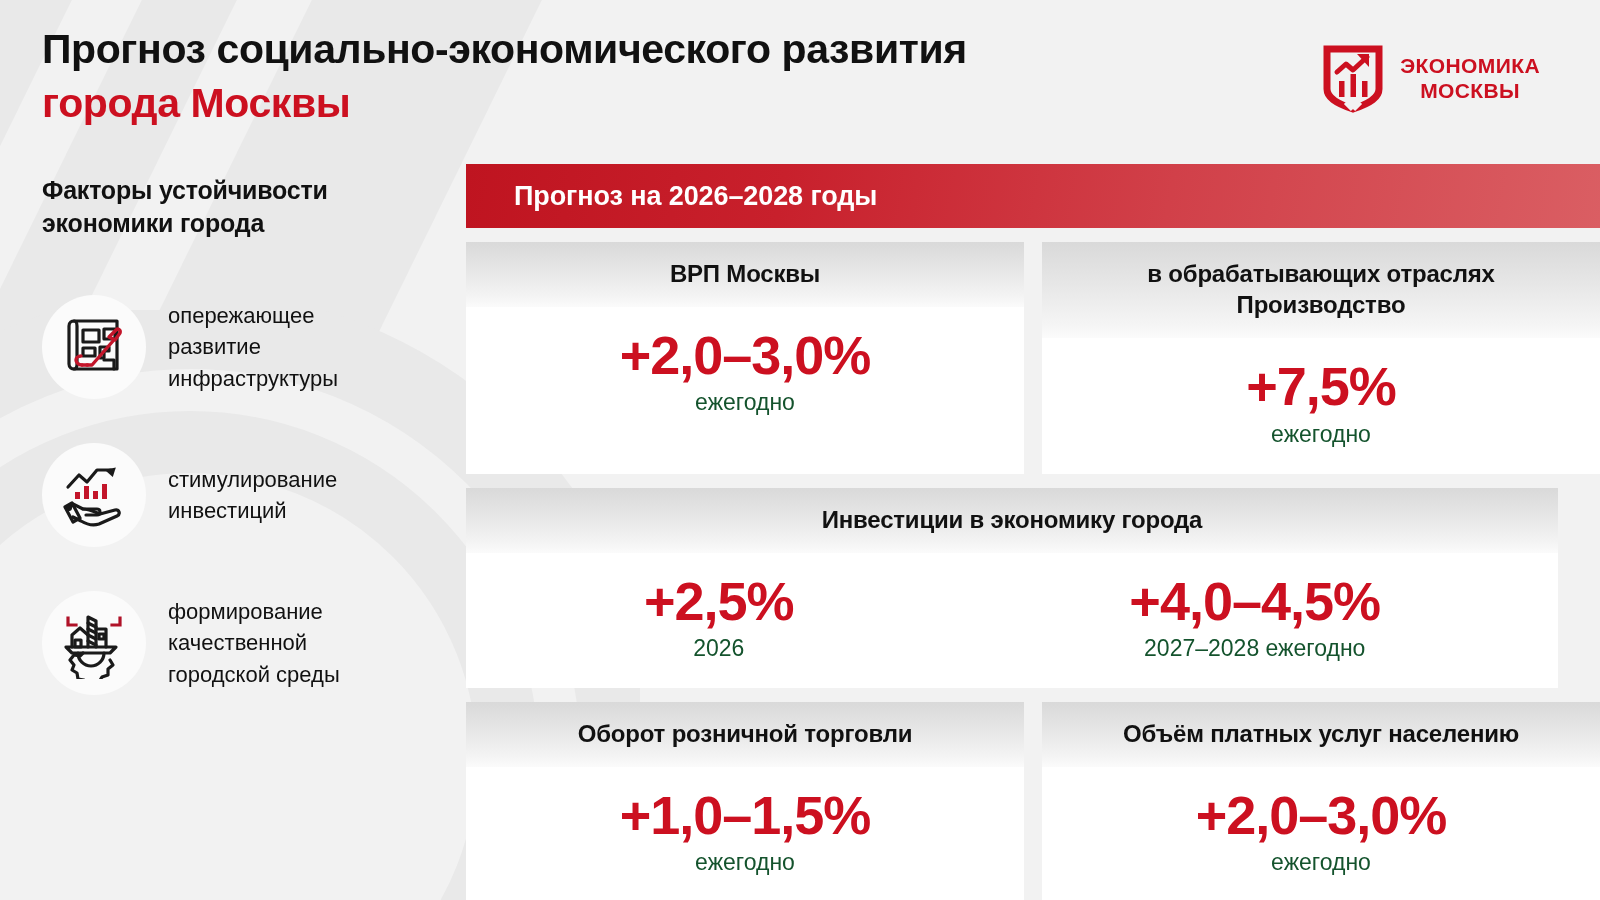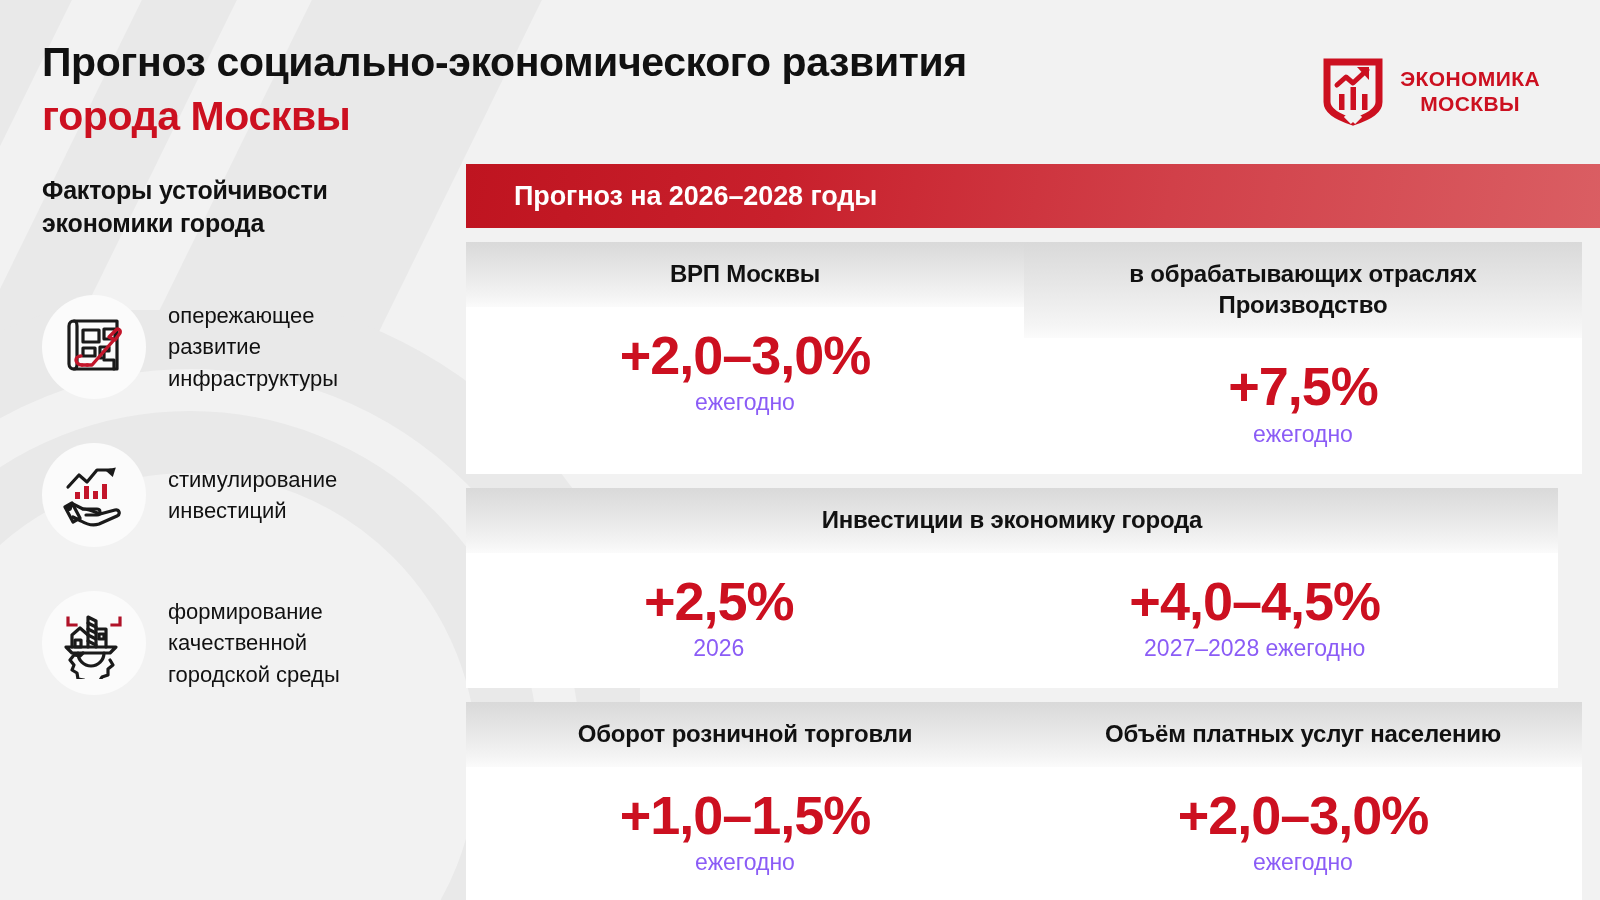--- a/index.html
+++ b/index.html
@@ -40,21 +40,21 @@
     bottom: -310px;
     width: 900px;
     height: 900px;
     pointer-events: none;
     z-index: 0;
   }
 
   
   .header {
     position: absolute;
-    left: 0; top: 13px;
+    left: 0; top: 0;
     width: 1600px;
     height: 150px;
     z-index: 5;
   }
   .page-title {
     position: absolute;
     left: 42px;
     top: 22px;
     font-size: 41px;
     font-weight: bold;
@@ -148,20 +148,21 @@
   }
   .panel-header-title {
     color: #ffffff;
     font-size: 27px;
     font-weight: bold;
     letter-spacing: -0.1px;
   }
 
   .card-row {
     display: flex;
+    gap: 18px;
     margin-top: 14px;
   }
   .card {
     background: #ffffff;
     box-sizing: border-box;
     display: flex;
     flex-direction: column;
   }
   .card.half { width: 558px; }
   .card.full { width: 1092px; }
@@ -195,21 +196,21 @@
     font-size: 54px;
     font-weight: bold;
     color: #cc1020;
     line-height: 1.04;
     letter-spacing: -1px;
     white-space: nowrap;
   }
   .metric-note {
     margin-top: 6px;
     font-size: 23px;
-    color: #8b5cf6;
+    color: #14532d;
     white-space: nowrap;
   }
 
   .metric-pair {
     display: flex;
     width: 100%;
     align-items: flex-start;
     justify-content: space-around;
   }
   .metric-pair .metric { flex: 0 0 auto; }

